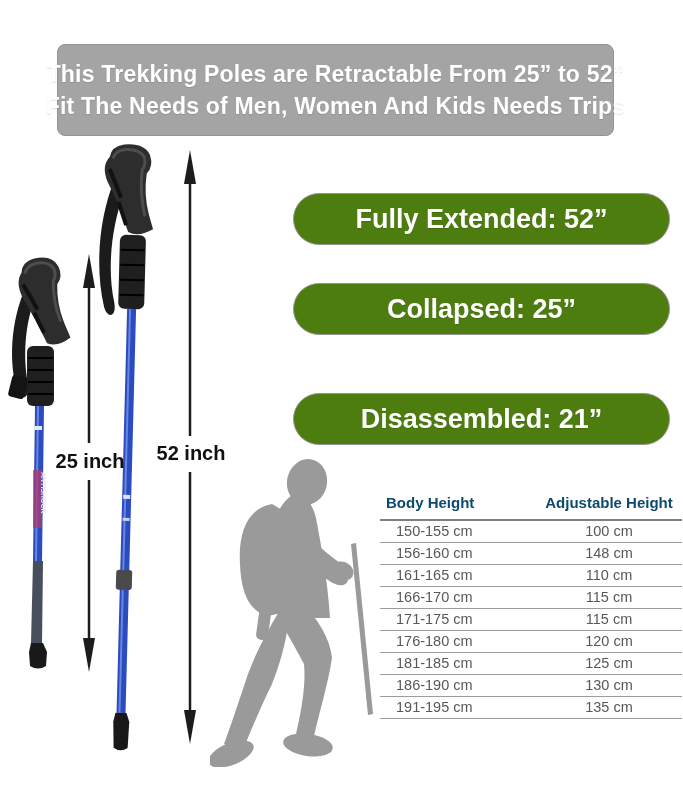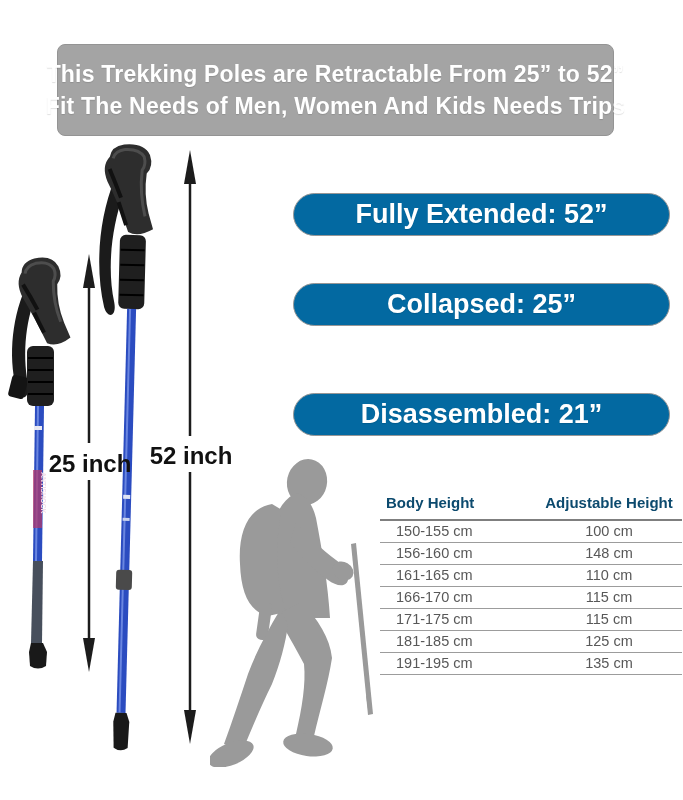--- a/index.html
+++ b/index.html
@@ -14,32 +14,32 @@
     display:flex;flex-direction:column;align-items:center;justify-content:center;
     gap:9px;box-sizing:border-box;
   }
   .banner .line{
     color:#ffffff;font-weight:bold;font-size:23px;line-height:1;
     white-space:nowrap;letter-spacing:.2px;
     text-shadow:0 1px 1px rgba(0,0,0,.12);
   }
   
   .pill{
-    position:absolute;left:293px;width:377px;height:43px;border-radius:26px;
-    background:#0369a1;border:1px solid #969696;box-sizing:border-box;
+    position:absolute;left:293px;width:377px;height:52px;border-radius:26px;
+    background:#4d7c0f;border:1px solid #969696;box-sizing:border-box;
     display:flex;align-items:center;justify-content:center;
     color:#ffffff;font-weight:bold;font-size:27px;white-space:nowrap;
     text-shadow:0 1px 1px rgba(0,0,0,.12);
   }
   .pill.p1{top:193px;}
   .pill.p2{top:283px;}
   .pill.p3{top:368px;margin-top:25px;}
   
   .measure-label{
-    position:absolute;color:#111;font-weight:bold;font-size:24px;
+    position:absolute;color:#111;font-weight:bold;font-size:20px;
     width:90px;text-align:center;white-space:nowrap;
   }
   .lbl25{left:45px;top:450px;}
   .lbl52{left:146px;top:442px;}
   
   .poles-svg{position:absolute;left:0;top:140px;}
   .hiker-svg{position:absolute;left:210px;top:452px;}
   
   .size-table{
     position:absolute;left:380px;top:492px;width:296px;
@@ -194,23 +194,31 @@
       </tr>
       <tr>
         <td class="c1">166-170 cm</td>
         <td class="c2">115 cm</td>
       </tr>
       <tr>
         <td class="c1">171-175 cm</td>
         <td class="c2">115 cm</td>
       </tr>
       <tr>
+        <td class="c1">176-180 cm</td>
+        <td class="c2">120 cm</td>
+      </tr>
+      <tr>
         <td class="c1">181-185 cm</td>
         <td class="c2">125 cm</td>
       </tr>
       <tr>
+        <td class="c1">186-190 cm</td>
+        <td class="c2">130 cm</td>
+      </tr>
+      <tr>
         <td class="c1">191-195 cm</td>
         <td class="c2">135 cm</td>
       </tr>
     </tbody>
   </table>
 
 </div>
 
 </body></html>

